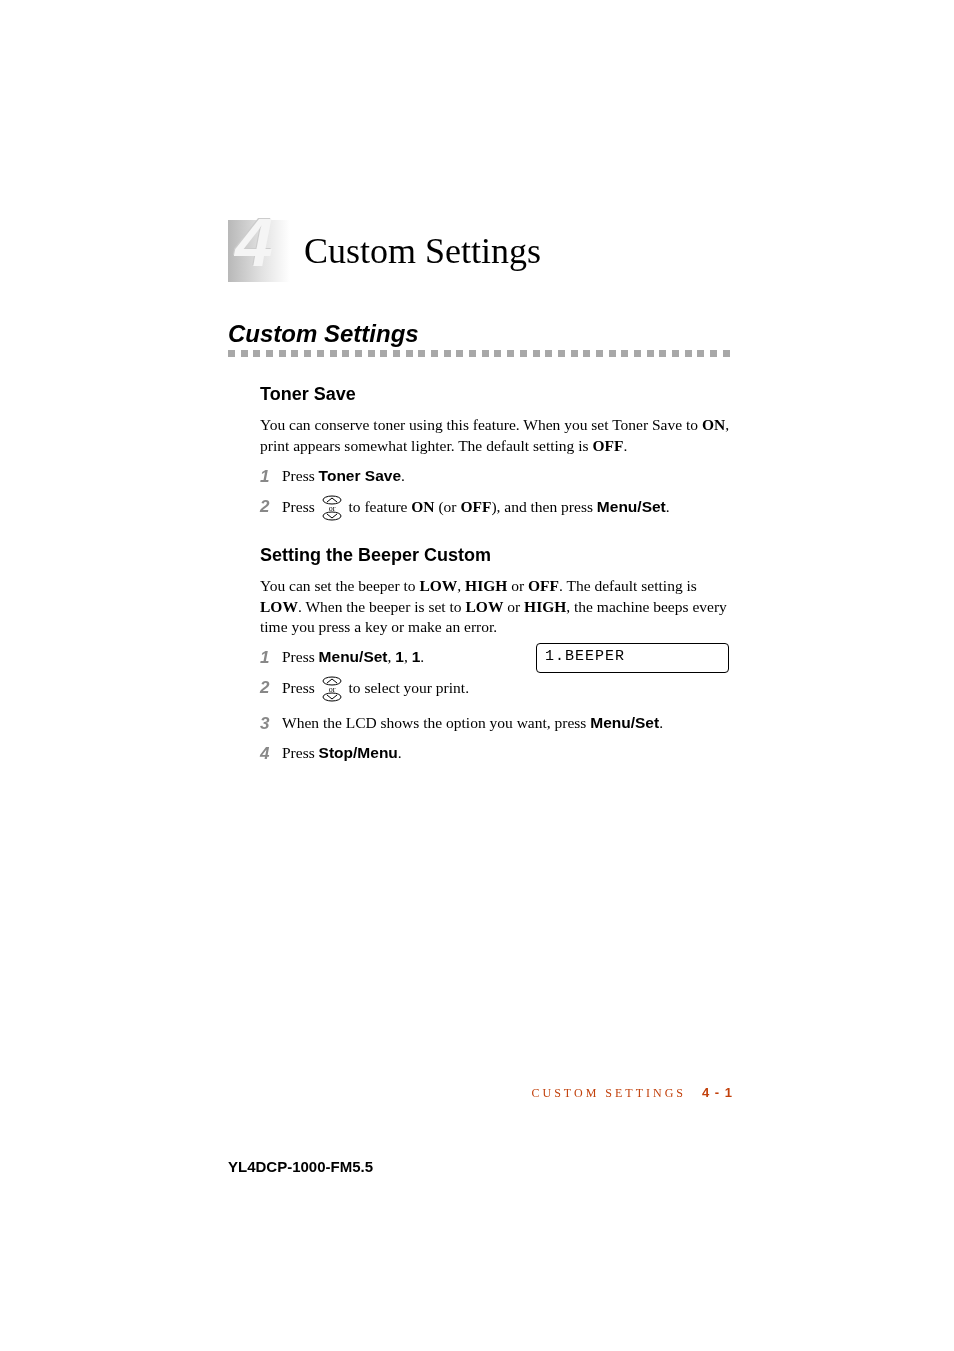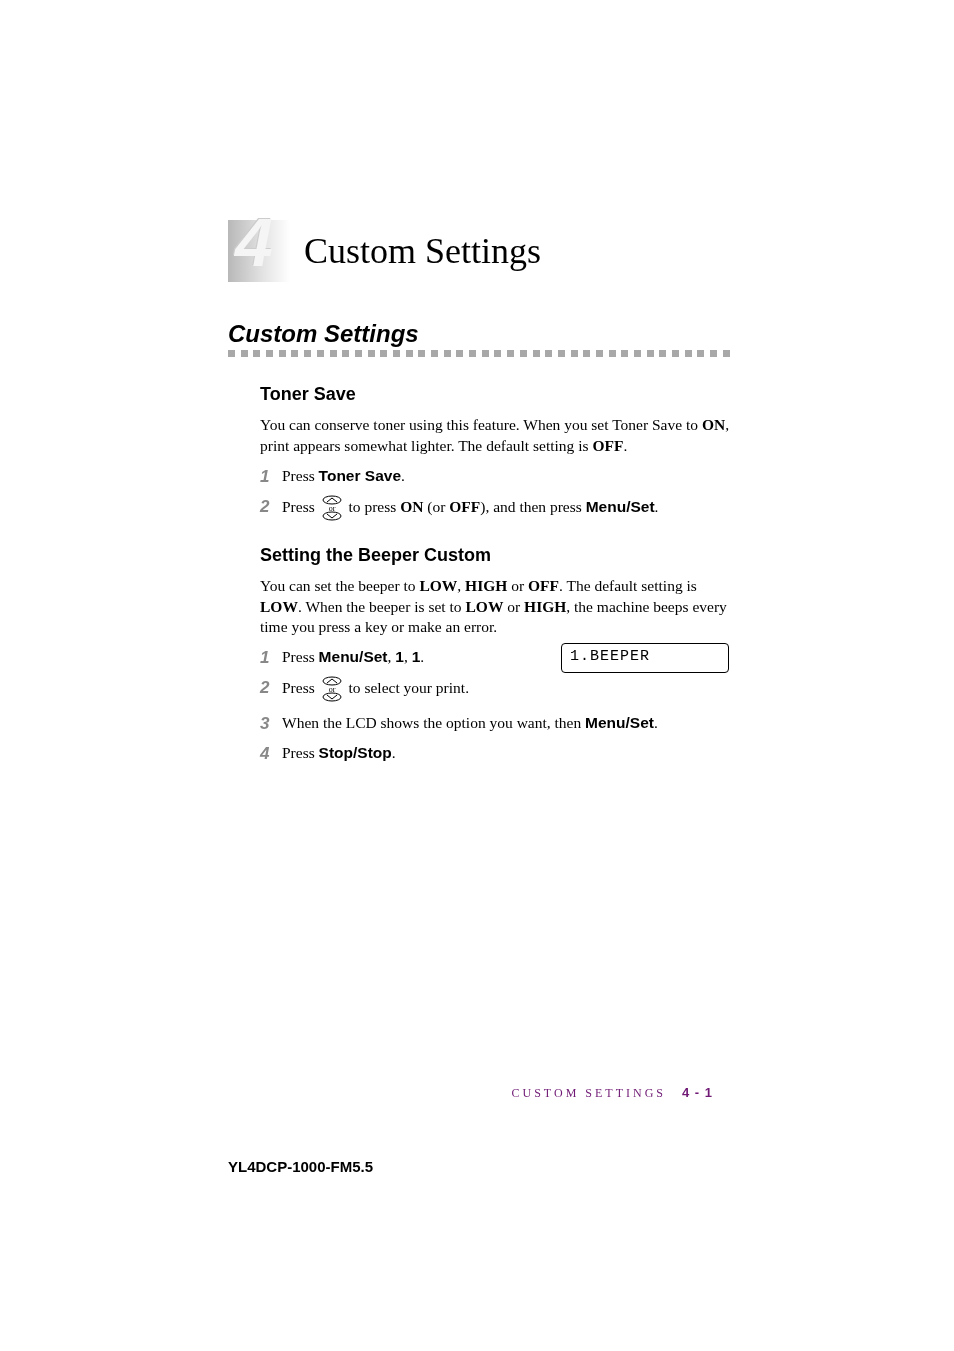--- a/index.html
+++ b/index.html
@@ -109,41 +109,41 @@
       width: 22px;
       height: 26px;
       position: relative;
       margin: 0 2px;
     }
     .arrow-icon svg { display: block; }
     .lcd-box {
       position: absolute;
       right: 0;
       top: -3px;
-      width: 168px;
+      width: 193px;
       height: 30px;
       border: 1.5px solid #000;
       border-radius: 4px;
       font-family: "Courier New", monospace;
       font-size: 15px;
       letter-spacing: 1px;
       padding: 4px 8px 0 8px;
       background: #fff;
     }
     .step-row-with-lcd {
       position: relative;
     }
     .footer-right {
       position: absolute;
-      right: 241px;
+      right: 221px;
       top: 1085px;
       font-family: "Times New Roman", Times, serif;
       font-size: 12px;
       letter-spacing: 3px;
-      color: #701a75;
+      color: #c2410c;
     }
     .footer-right .pagenum {
       font-family: Arial, Helvetica, sans-serif;
       font-weight: bold;
       letter-spacing: 1px;
       margin-left: 10px;
       font-size: 13px;
     }
     .footer-left {
       position: absolute;
@@ -232,21 +232,21 @@
         <div class="step-num">2</div>
         <div class="step-body">
           <span>Press </span><span class="arrow-icon">
             <svg width="22" height="26" viewBox="0 0 22 26">
               <ellipse cx="11" cy="5" rx="9" ry="4" fill="none" stroke="#000" stroke-width="1"></ellipse>
               <polyline points="6,7 11,3 16,7" fill="none" stroke="#000" stroke-width="1"></polyline>
               <ellipse cx="11" cy="21" rx="9" ry="4" fill="none" stroke="#000" stroke-width="1"></ellipse>
               <polyline points="6,19 11,23 16,19" fill="none" stroke="#000" stroke-width="1"></polyline>
               <text x="11" y="16" text-anchor="middle" font-size="8" font-family="Times New Roman">or</text>
             </svg>
-          </span><span> to press </span><span class="bold-ui">ON</span><span> (or </span><span class="bold-ui">OFF</span><span>), and then press </span><span class="sans-bold">Menu/Set</span><span>.</span>
+          </span><span> to feature </span><span class="bold-ui">ON</span><span> (or </span><span class="bold-ui">OFF</span><span>), and then press </span><span class="sans-bold">Menu/Set</span><span>.</span>
         </div>
       </div>
     </div>
   </div>
 
   <div class="subsection-block">
     <div class="subsection-title">Setting the Beeper Custom</div>
     <p class="body-text">
       <span>You can set the beeper to </span><span class="bold-ui">LOW</span><span>, </span><span class="bold-ui">HIGH</span><span> or </span><span class="bold-ui">OFF</span><span>. The default setting is </span><span class="bold-ui">LOW</span><span>. When the beeper is set to </span><span class="bold-ui">LOW</span><span> or </span><span class="bold-ui">HIGH</span><span>, the machine beeps every time you press a key or make an error.</span>
     </p>
@@ -271,28 +271,28 @@
               <polyline points="6,19 11,23 16,19" fill="none" stroke="#000" stroke-width="1"></polyline>
               <text x="11" y="16" text-anchor="middle" font-size="8" font-family="Times New Roman">or</text>
             </svg>
           </span><span> to select your print.</span>
         </div>
       </div>
 
       <div class="step" style="margin-top:10px;">
         <div class="step-num">3</div>
         <div class="step-body">
-          <span>When the LCD shows the option you want, then </span><span class="sans-bold">Menu/Set</span><span>.</span>
+          <span>When the LCD shows the option you want, press </span><span class="sans-bold">Menu/Set</span><span>.</span>
         </div>
       </div>
 
       <div class="step">
         <div class="step-num">4</div>
         <div class="step-body">
-          <span>Press </span><span class="sans-bold">Stop/Stop</span><span>.</span>
+          <span>Press </span><span class="sans-bold">Stop/Menu</span><span>.</span>
         </div>
       </div>
     </div>
   </div>
 
 </div>
 
 <div class="footer-right">
   <span>CUSTOM SETTINGS</span>
   <span class="pagenum">4 - 1</span>

